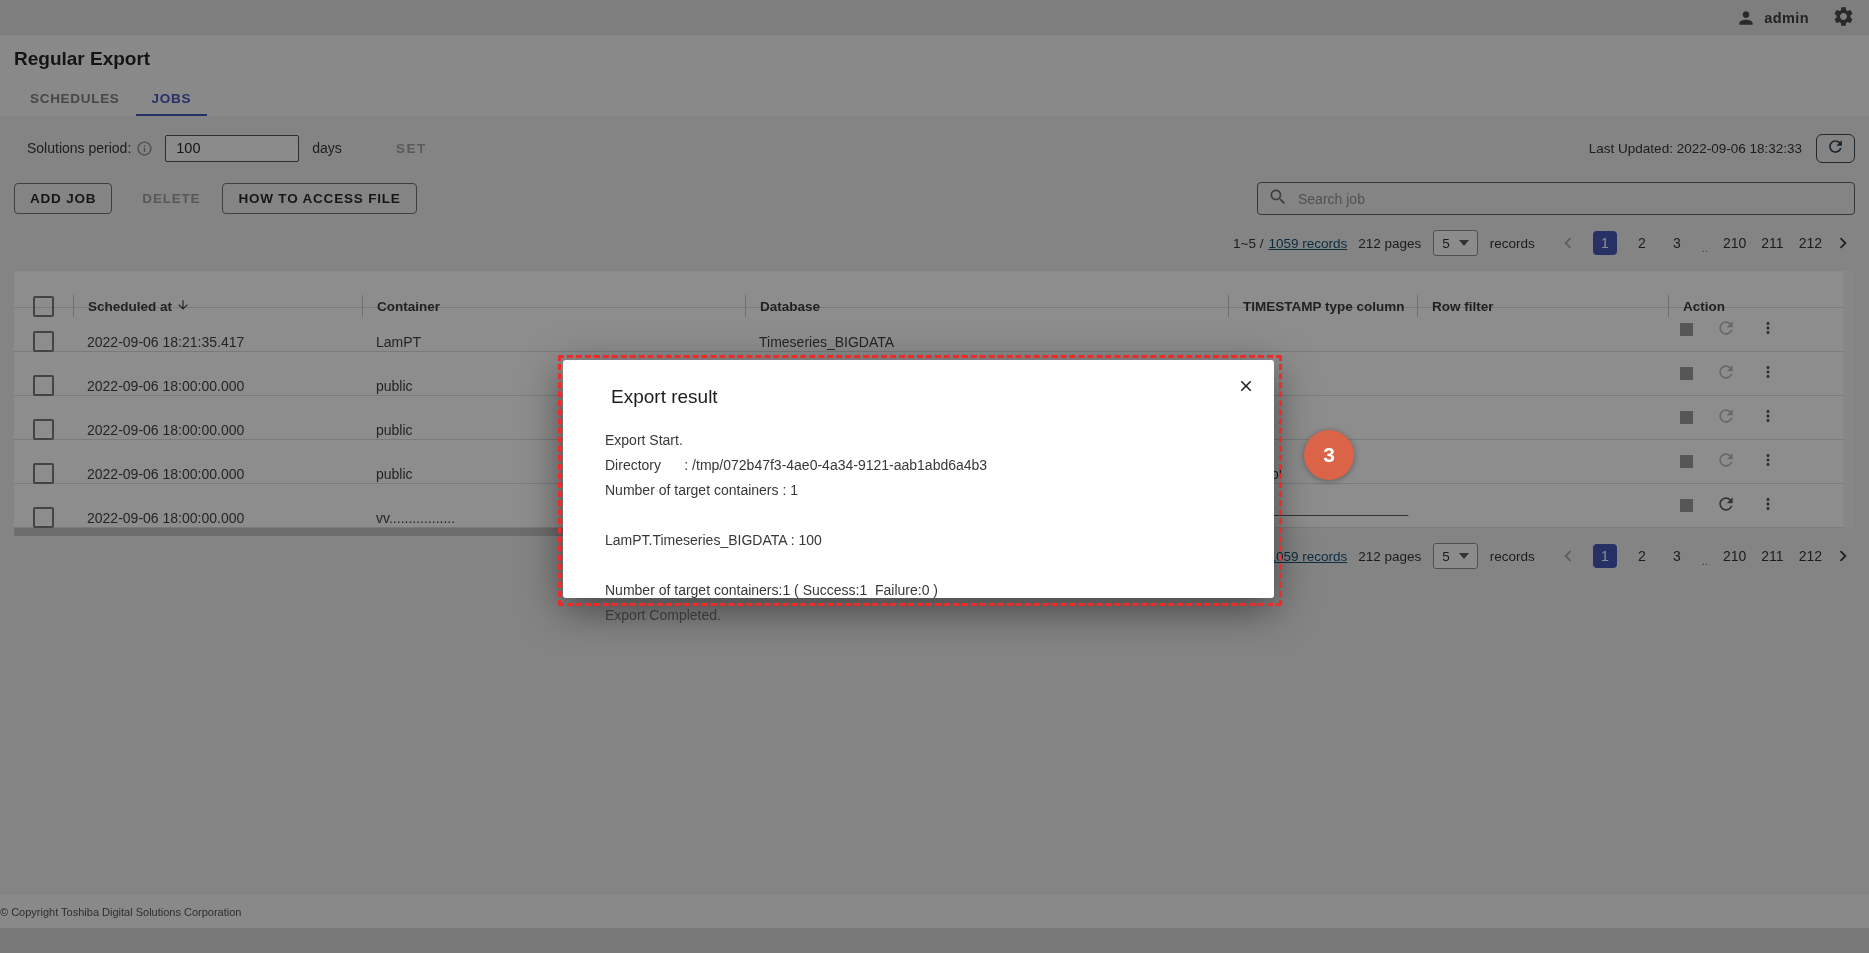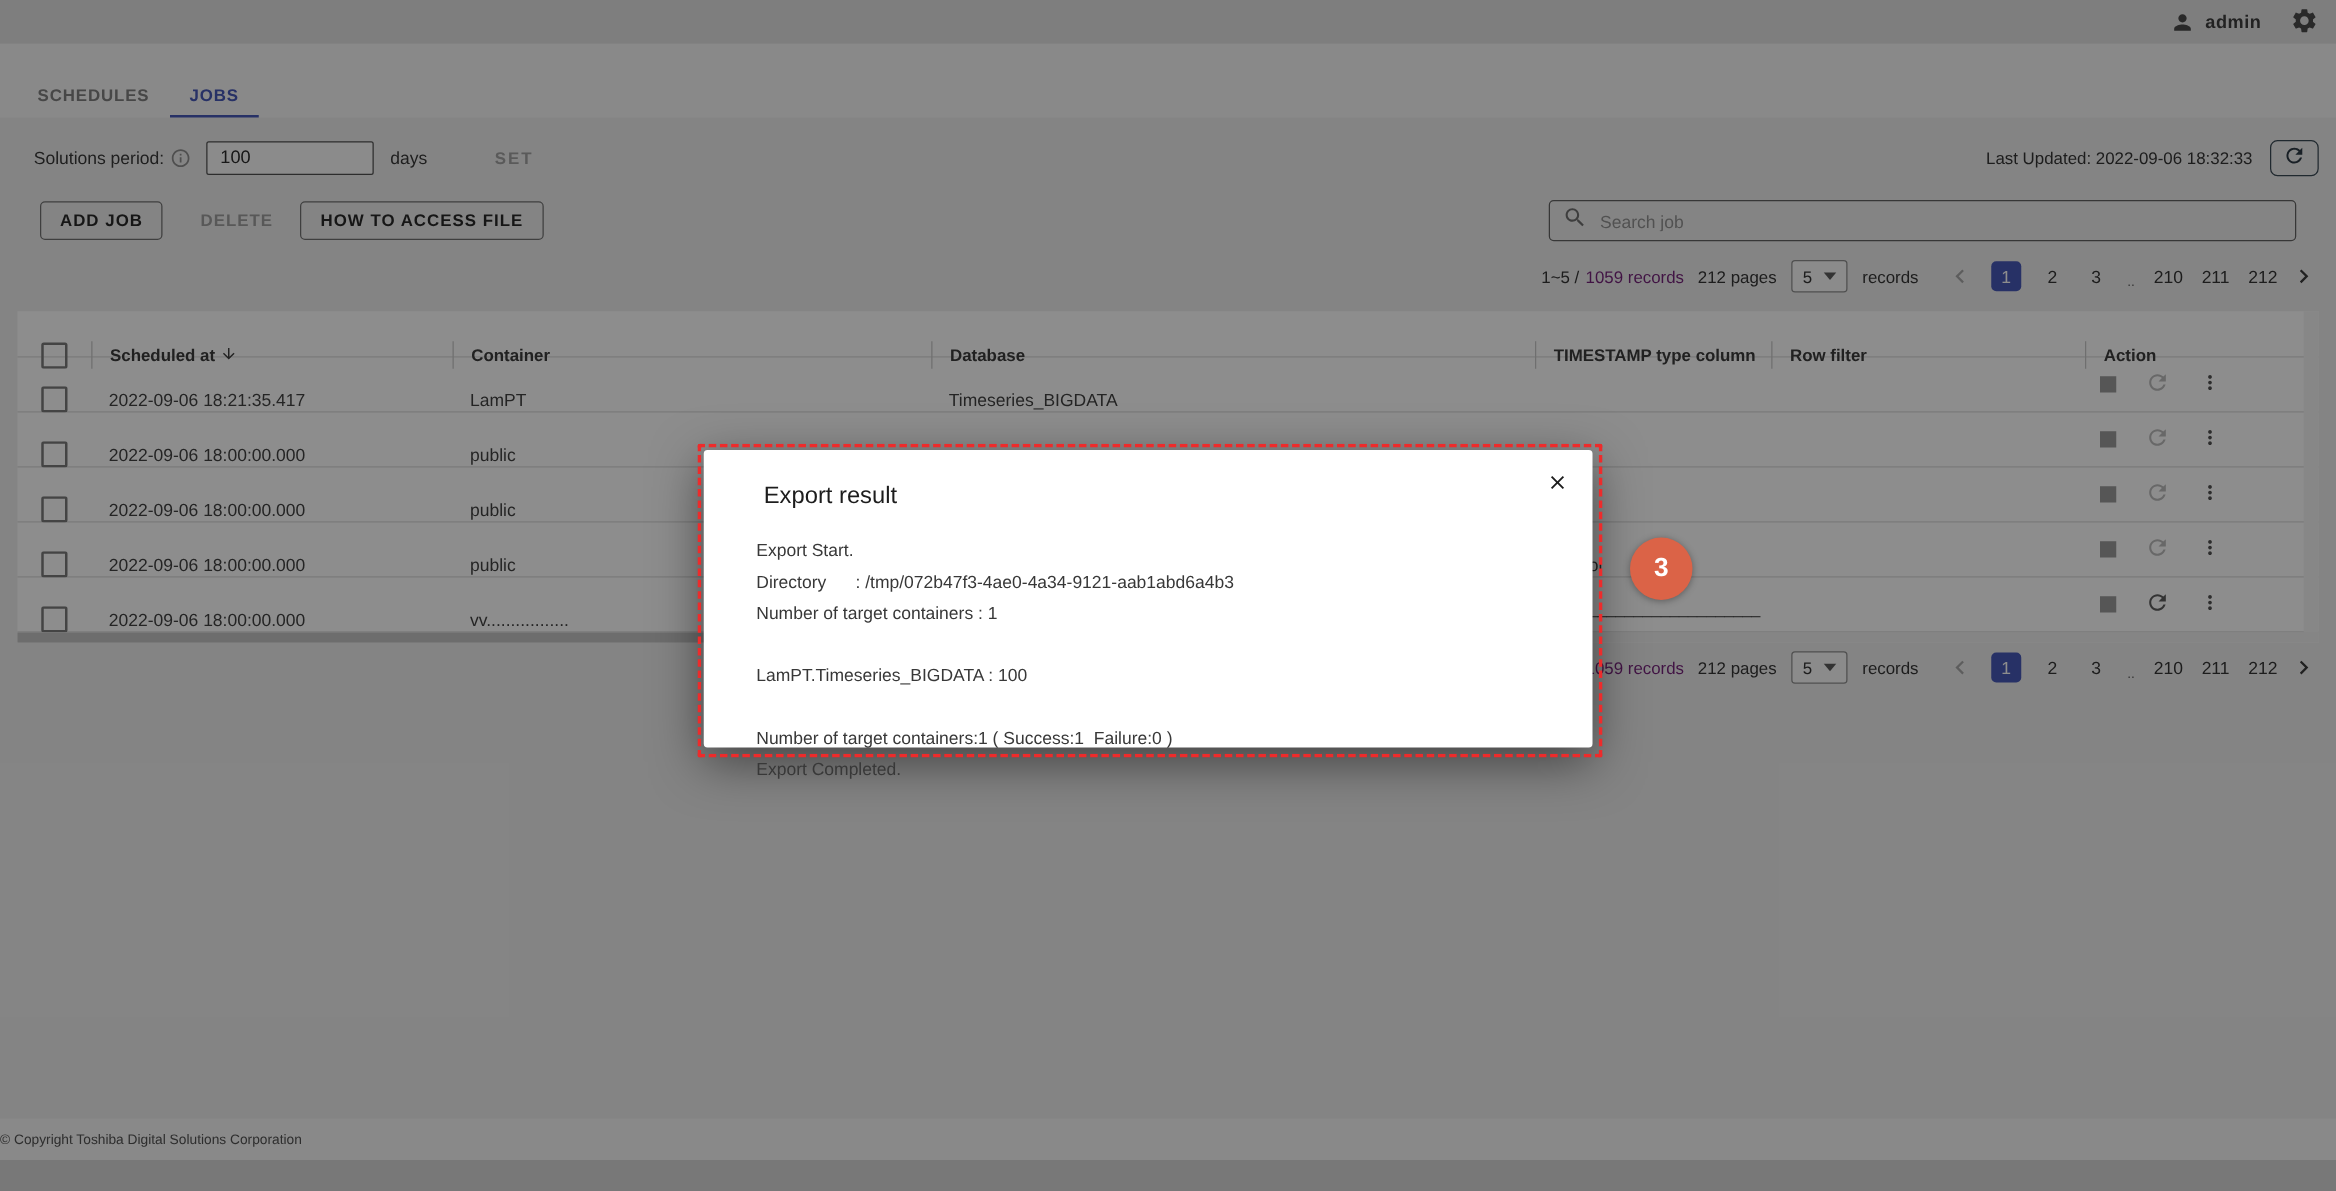--- a/index.html
+++ b/index.html
@@ -23,31 +23,31 @@
   .exp-label{font-weight:400;}
   .info-ic{margin-left:5px;display:flex;}
   .exp-input{width:112px;height:25px;border:1px solid #4a4a4a;background:#fbfbfb;margin-left:12px;padding:0 10px;font-size:14.5px;color:#222;border-radius:2px;font-family:"Liberation Sans",sans-serif;}
   .days{margin-left:13px;}
   .set-btn{margin-left:48px;color:#9f9f9f;font-weight:700;font-size:13.5px;letter-spacing:1.6px;background:none;border:none;}
   .spacer{flex:1;}
   .last-updated{font-size:13.5px;color:#2d2d2d;margin-right:14px;}
   .refresh-btn{width:39px;height:29px;border:1px solid #32424e;border-radius:6px;display:flex;align-items:center;justify-content:center;background:transparent;cursor:pointer;}
 
   
-  .toolbar-row{display:flex;align-items:center;padding:8px 32px 0;}
+  .toolbar-row{display:flex;align-items:center;padding:8px 14px 0;}
   .btn-outline{border:1px solid #6d6d6d;border-radius:4px;background:transparent;padding:7px 15px;font-size:13.5px;font-weight:700;letter-spacing:.8px;color:#1f1f1f;cursor:pointer;font-family:"Liberation Sans",sans-serif;}
   .btn-text-disabled{margin:0 16px 0 24px;color:#9c9c9c;font-size:13.5px;font-weight:700;letter-spacing:.8px;background:none;border:none;}
   .search-box{margin-left:auto;width:598px;height:33px;border:1px solid #5d5d5d;border-radius:4px;display:flex;align-items:center;padding:0 10px;box-sizing:border-box;}
   .search-box input{border:none;background:transparent;flex:1;font-size:14px;color:#333;outline:none;margin-left:8px;font-family:"Liberation Sans",sans-serif;}
   .search-box input::placeholder{color:#8f8f8f;}
 
   
   .pag-row{display:flex;align-items:center;justify-content:flex-end;padding:0 14px;height:40px;font-size:13.5px;color:#2c2c2c;gap:5px;margin-top:8px;}
   .pag-row.bottom{margin-top:0;}
-  .records-link{cursor:pointer;color:#701a75;}
+  .records-link{text-decoration:underline;cursor:pointer;color:#0c4a6e;}
   .pages-count{margin-left:6px;}
   .page-size{border:1px solid #8a8a8a;border-radius:3px;height:24px;display:flex;align-items:center;padding:0 8px;gap:9px;margin:0 7px;background:#fbfbfb;cursor:pointer;}
   .caret-down{width:0;height:0;border-left:5px solid transparent;border-right:5px solid transparent;border-top:6px solid #555;}
   .chev{width:24px;height:24px;display:flex;align-items:center;justify-content:center;cursor:pointer;background:none;border:none;padding:0;}
   .chev.first{margin-left:16px;}
   .pages{display:flex;align-items:center;gap:15px;margin-left:8px;margin-right:4px;}
   .pnum{min-width:20px;text-align:center;font-size:14px;color:#2c2c2c;cursor:pointer;}
   .pnum.active{background:#3f51b5;color:#fff;border-radius:4px;width:24px;height:24px;line-height:24px;min-width:24px;}
   .dots{color:#5c5c5c;font-size:11px;margin-top:9px;}
 
@@ -98,20 +98,21 @@
     <button class="icon-btn" style="margin-left:14px">
       <span>
         <svg width="23" height="23" viewBox="0 0 24 24" fill="#424242">
             <path d="M19.14,12.94c0.04-0.3,0.06-0.61,0.06-0.94c0-0.32-0.02-0.64-0.07-0.94l2.03-1.58c0.18-0.14,0.23-0.41,0.12-0.61 l-1.92-3.32c-0.12-0.22-0.37-0.29-0.59-0.22l-2.39,0.96c-0.5-0.38-1.03-0.7-1.62-0.94L14.4,2.81c-0.04-0.24-0.24-0.41-0.48-0.41 h-3.84c-0.24,0-0.43,0.17-0.47,0.41L9.25,5.35C8.66,5.59,8.12,5.92,7.63,6.29L5.24,5.33c-0.22-0.08-0.47,0-0.59,0.22L2.74,8.87 C2.62,9.08,2.66,9.34,2.86,9.48l2.03,1.58C4.84,11.36,4.8,11.69,4.8,12s0.02,0.64,0.07,0.94l-2.03,1.58 c-0.18,0.14-0.23,0.41-0.12,0.61l1.92,3.32c0.12,0.22,0.37,0.29,0.59,0.22l2.39-0.96c0.5,0.38,1.03,0.7,1.62,0.94l0.36,2.54 c0.05,0.24,0.24,0.41,0.48,0.41h3.84c0.24,0,0.44-0.17,0.47-0.41l0.36-2.54c0.59-0.24,1.13-0.56,1.62-0.94l2.39,0.96 c0.22,0.08,0.47,0,0.59-0.22l1.92-3.32c0.12-0.22,0.07-0.47-0.12-0.61L19.14,12.94z M12,15.6c-1.98,0-3.6-1.62-3.6-3.6 s1.62-3.6,3.6-3.6s3.6,1.62,3.6,3.6S13.98,15.6,12,15.6z"></path>
           </svg>
       </span>
     </button>
   </div>
 
   <div class="header-sec">
+    <div class="page-title">Regular Export</div>
     <div class="tabs">
       <div class="tab">SCHEDULES</div>
       <div class="tab active">JOBS</div>
     </div>
   </div>
 
   <div class="exp-row">
     <span class="exp-label">Solutions period:</span>
     <span class="info-ic">
       <svg width="17" height="17" viewBox="0 0 24 24" fill="#8a8a8a">

